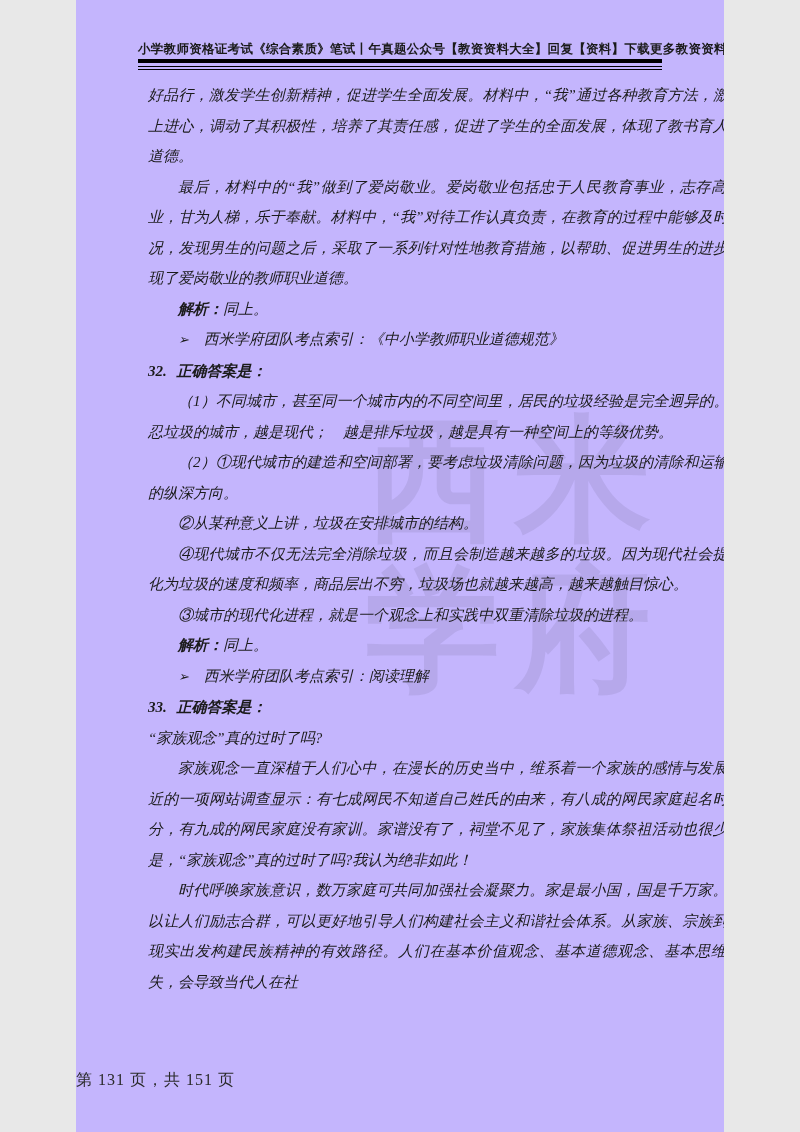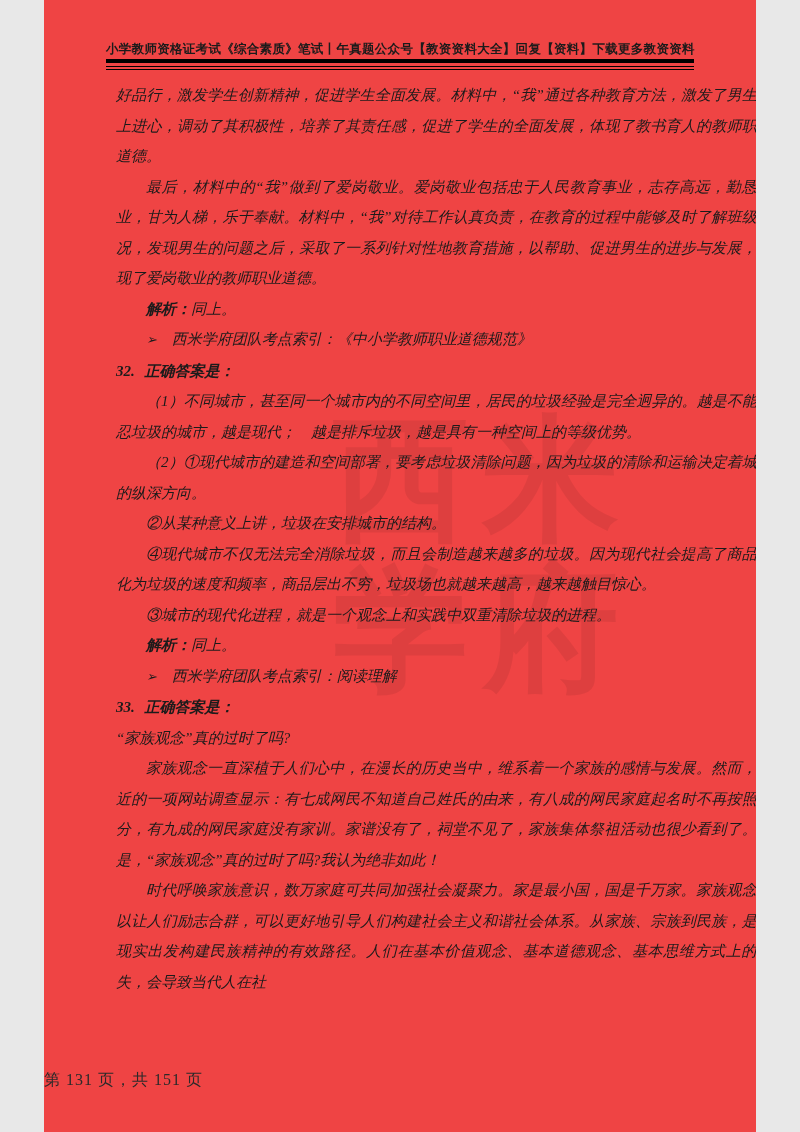--- a/index.html
+++ b/index.html
@@ -1,20 +1,20 @@
 <!DOCTYPE html>
 <html><head>
 <meta charset="utf-8">
 <style>
   html,body{margin:0;padding:0;background:#e8e8e8;}
   .page{
     position:relative;
-    width:712px;height:1132px;
+    width:648px;height:1132px;
     margin:0 auto;
-    background:#ef4444;
+    background:#c4b5fd;
     font-family:"Liberation Serif","DejaVu Serif",serif;
     color:#1b1b1b;
     overflow:hidden;
   }
   
   .header{
     position:absolute;top:41px;left:62px;right:62px;
     display:flex;justify-content:space-between;align-items:baseline;
     font-size:12.5px;font-weight:bold;letter-spacing:.3px;
     white-space:nowrap;

